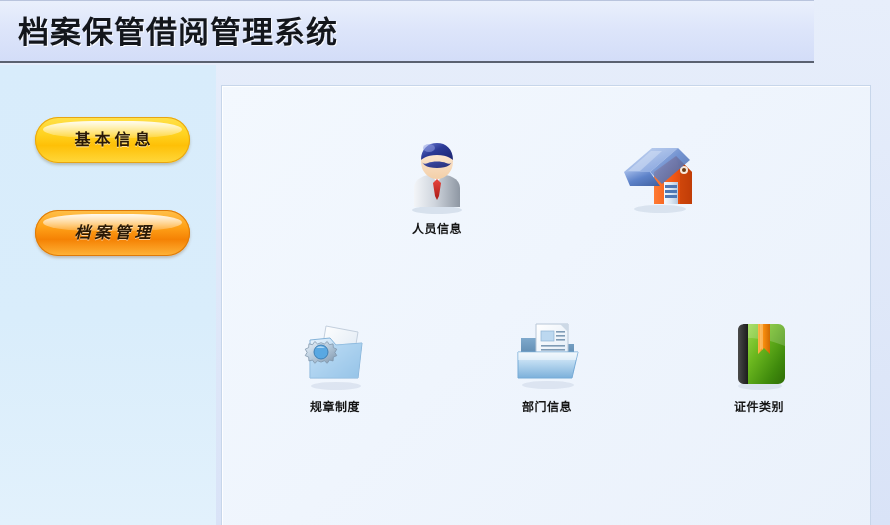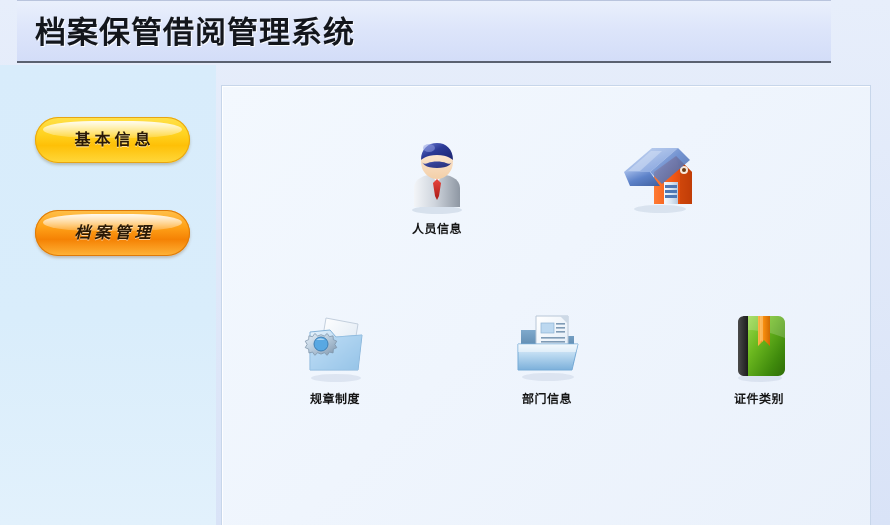--- a/index.html
+++ b/index.html
@@ -20,21 +20,21 @@
     width: 890px;
     height: 525px;
     box-sizing: border-box;
     background: linear-gradient(to bottom, #e7eefb 0%, #d9e3f7 100%);
     overflow: hidden;
   }
 
   
   .titlebar {
     position: absolute;
-    left: 17px;
+    left: 0;
     top: 0;
     width: 814px;
     height: 63px;
     box-sizing: border-box;
     background: linear-gradient(to bottom, #eaf0fc 0%, #dde5fa 48%, #d3ddf8 100%);
     border-bottom: 2px solid #5a6170;
   }
   .titlebar::after {
     content: "";
     position: absolute;
@@ -141,21 +141,21 @@
   }
   .icon-grid-row.row-1 { top: 52px; justify-content: center; }
   .icon-grid-row.row-2 { top: 222px; justify-content: center; }
 
   .icon-cell {
     width: 150px;
     text-align: center;
     cursor: pointer;
   }
   .icon-grid-row.row-1 .icon-cell { margin: 0 35px; }
-  .icon-grid-row.row-2 .icon-cell { margin: 0 31px; }
+  .icon-grid-row.row-2 .icon-cell { margin: 8px 31px; }
 
   .icon-art {
     position: relative;
     width: 78px;
     height: 78px;
     margin: 0 auto 6px auto;
   }
   .icon-caption {
     font-size: 12px;
     font-weight: bold;

